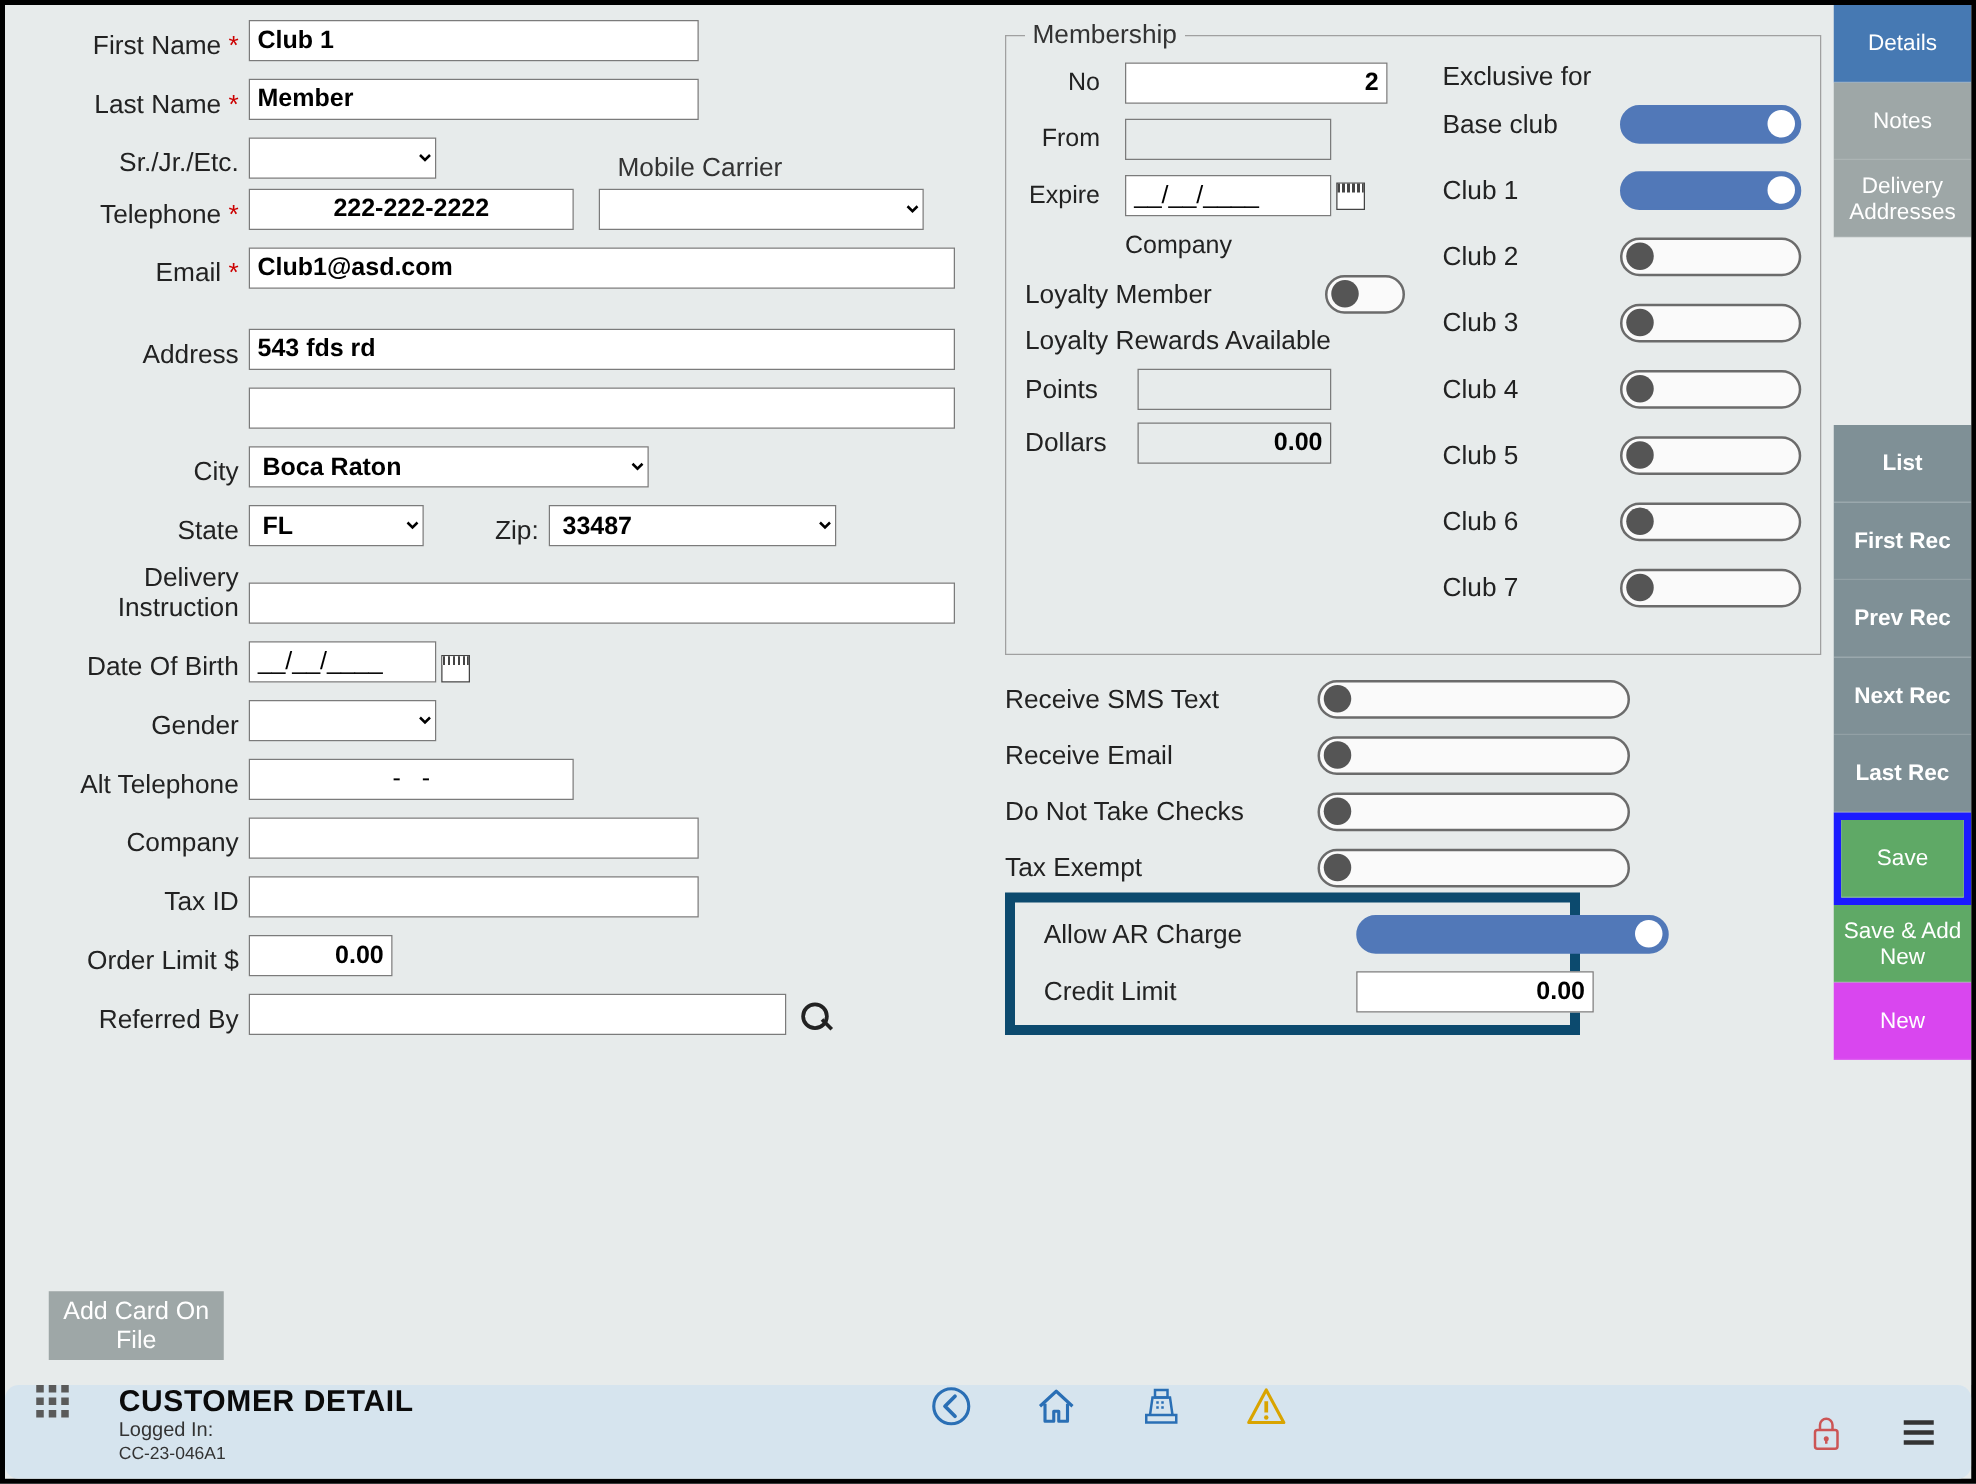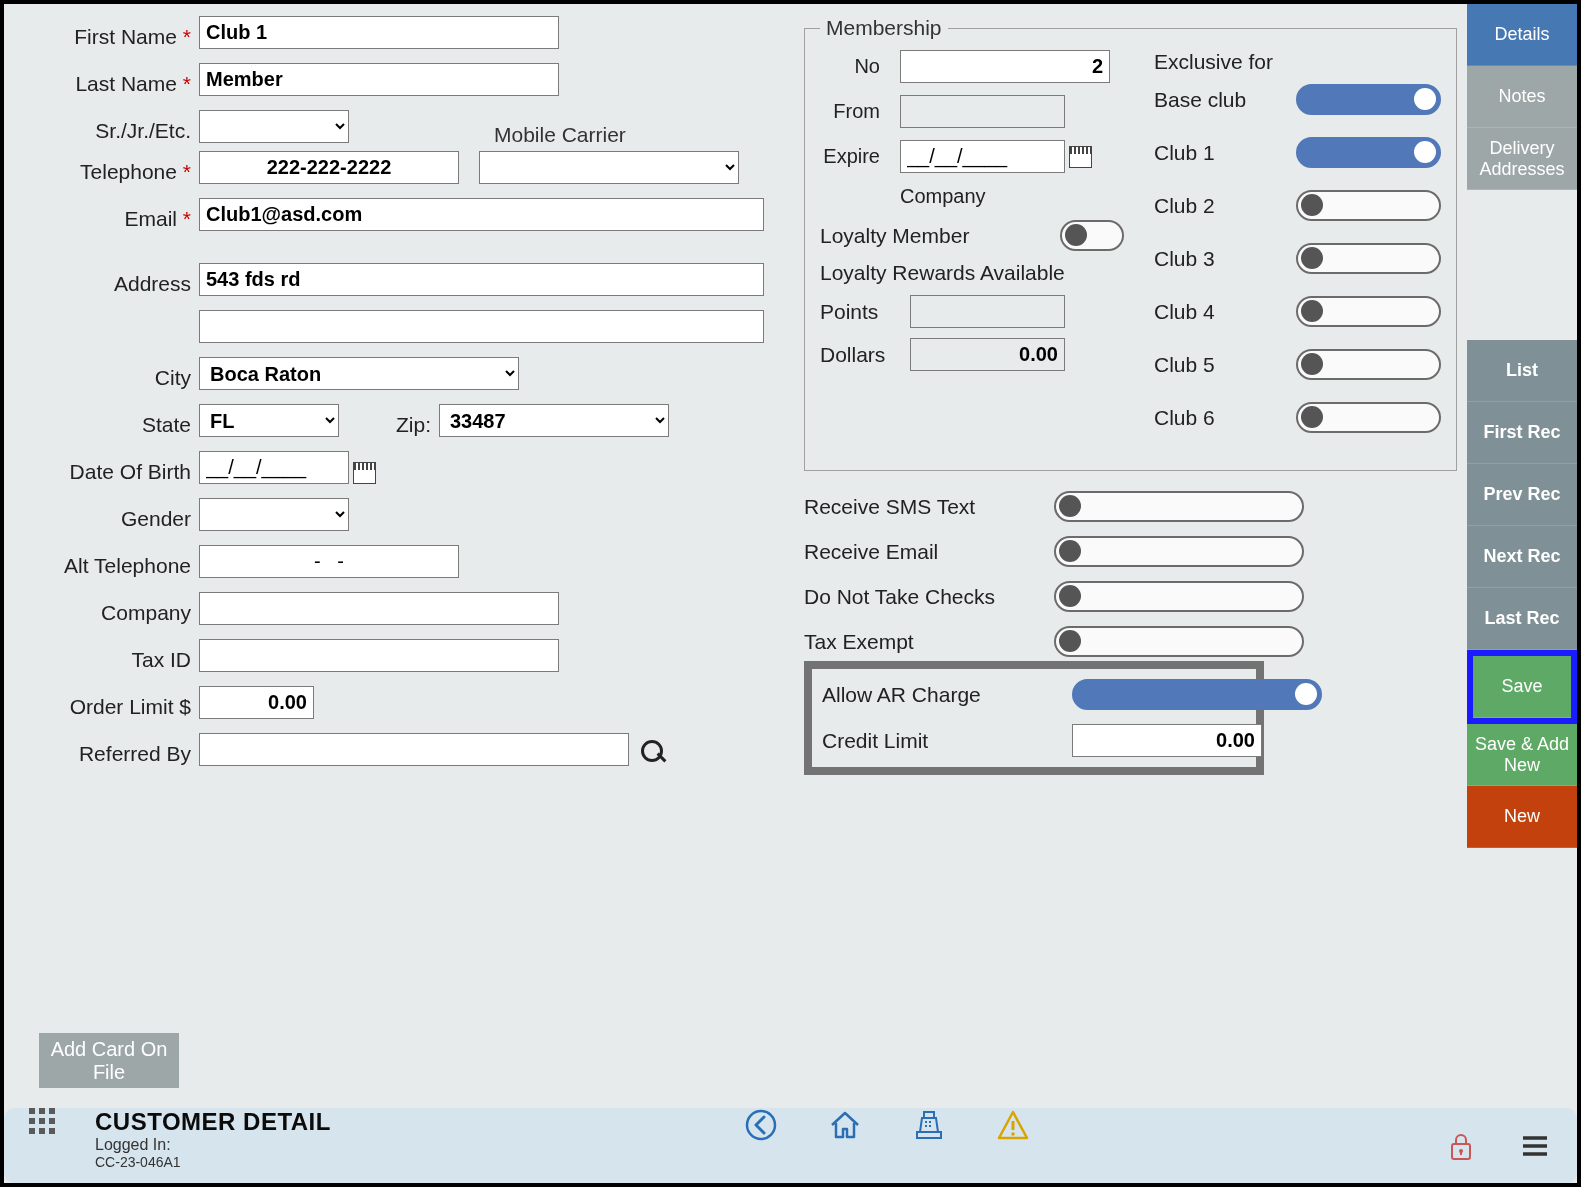--- a/index.html
+++ b/index.html
@@ -21,21 +21,21 @@
   .right-bar .btn{
     height:62px; display:flex; align-items:center; justify-content:center;
     color:#fff; font-size:18px; text-align:center; border-bottom:1px solid rgba(255,255,255,.15);
     line-height:1.15;
     cursor:pointer;
   }
   .right-bar .btn.blue   { background:#4679b3; }
   .right-bar .btn.grey   { background:#9ea7a7; }
   .right-bar .btn.grey2  { background:#7f9096;font-weight:bold; }
   .right-bar .btn.green  { background:#5fa966; }
-  .right-bar .btn.navy   { background:#c2410c; }
+  .right-bar .btn.navy   { background:#d946ef; }
   .right-bar .spacer     { flex:1; background:#e7ebeb; }
   .right-bar .spacer2    { height:150px; background:#e7ebeb;}
   .right-bar .save-wrap  { border:6px solid #1b1bff; }
 
   
   .work{
     position:absolute; top:0; left:0; right:110px; bottom:75px;
     padding:12px 10px 0 10px;
     overflow:hidden;
   }
@@ -97,21 +97,21 @@
   .loy-row label{ width:230px; font-size:21px;}
   .loy-row input{ width:155px;}
 
   
   .opts{ margin-top:20px;}
   .opts .opt-row{ display:flex; align-items:center; margin-bottom:14px;}
   .opts .opt-row span{ flex:0 0 250px; font-size:21px;}
   .opts input[type=text]{ width:190px;}
 
   
-  .hl-box{ border:8px solid #737373; padding:10px 10px; width:460px;}
+  .hl-box{ border:8px solid #0c4a6e; padding:10px 23px; width:460px;}
 
   
   .add-card{
     position:absolute; left:35px; bottom:20px;
     width:140px; height:55px; background:#9ea7a7; color:#fff;
     display:flex; align-items:center; justify-content:center;
     text-align:center; font-size:20px; line-height:1.15; cursor:pointer;
   }
 
   
@@ -198,20 +198,24 @@
         <label>City</label>
         <select class="w320" style="font-weight:bold"><option>Boca Raton</option></select>
       </div>
       <div class="row">
         <label>State</label>
         <select class="w140" style="font-weight:bold"><option>FL</option></select>
         <label style="width:100px">Zip:</label>
         <select class="w230" style="font-weight:bold"><option>33487</option></select>
       </div>
       <div class="row">
+        <label style="width:185px">Delivery Instruction</label>
+        <input type="text" class="w565" value="" style="">
+      </div>
+      <div class="row">
         <label>Date Of Birth</label>
         <input type="text" style="width: 150px; font-weight: normal;" value="__/__/____">
         <span class="cal-icon"></span>
       </div>
       <div class="row">
         <label>Gender</label>
         <select class="w150"><option></option></select>
       </div>
       <div class="row">
         <label>Alt Telephone</label>
@@ -317,20 +321,26 @@
                 <span class="toggle">
                   <span class="knob"></span>
                 </span>
               </div>
             <div class="club-row">
                 <span>Club 6</span>
                 <span class="toggle">
                   <span class="knob"></span>
                 </span>
               </div>
+            <div class="club-row">
+                <span>Club 7</span>
+                <span class="toggle">
+                  <span class="knob"></span>
+                </span>
+              </div>
           </div>
         </div>
       </fieldset>
 
       <div class="opts">
         <div class="opt-row">
             <span>Receive SMS Text</span>
             <span class="toggle">
               <span class="knob"></span>
             </span>

